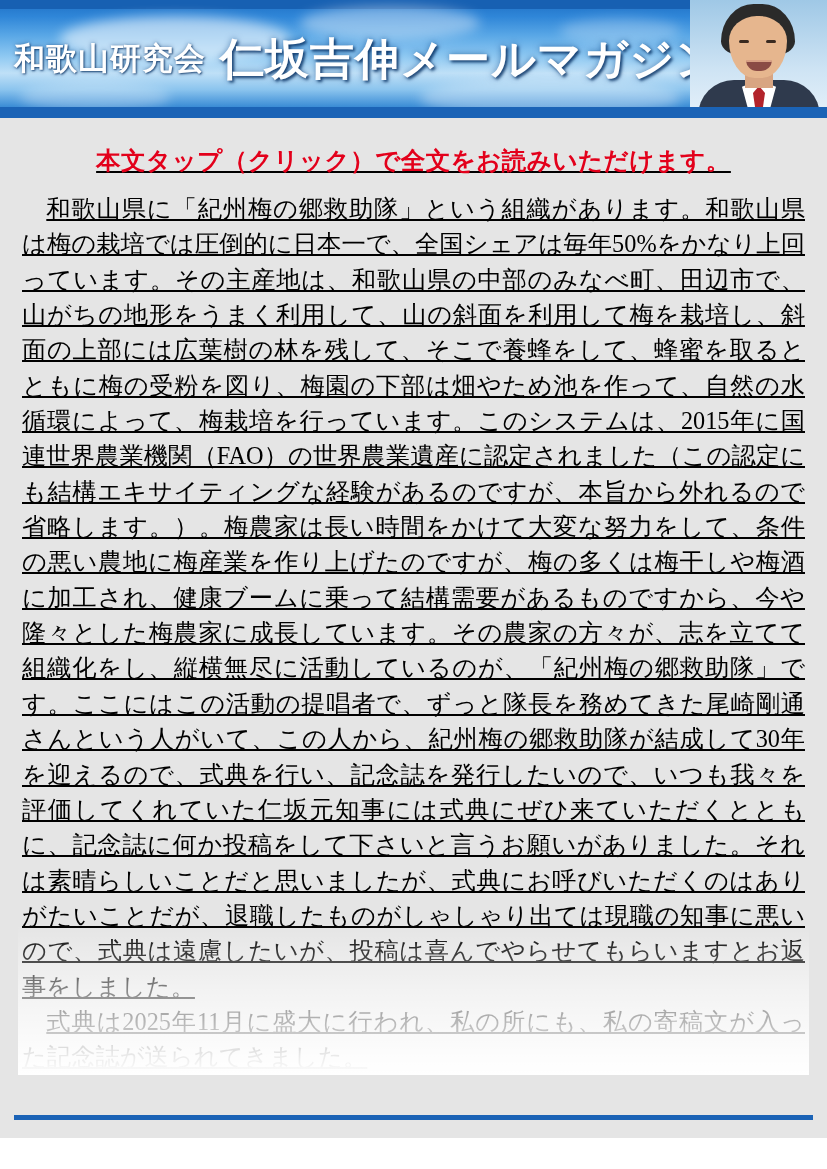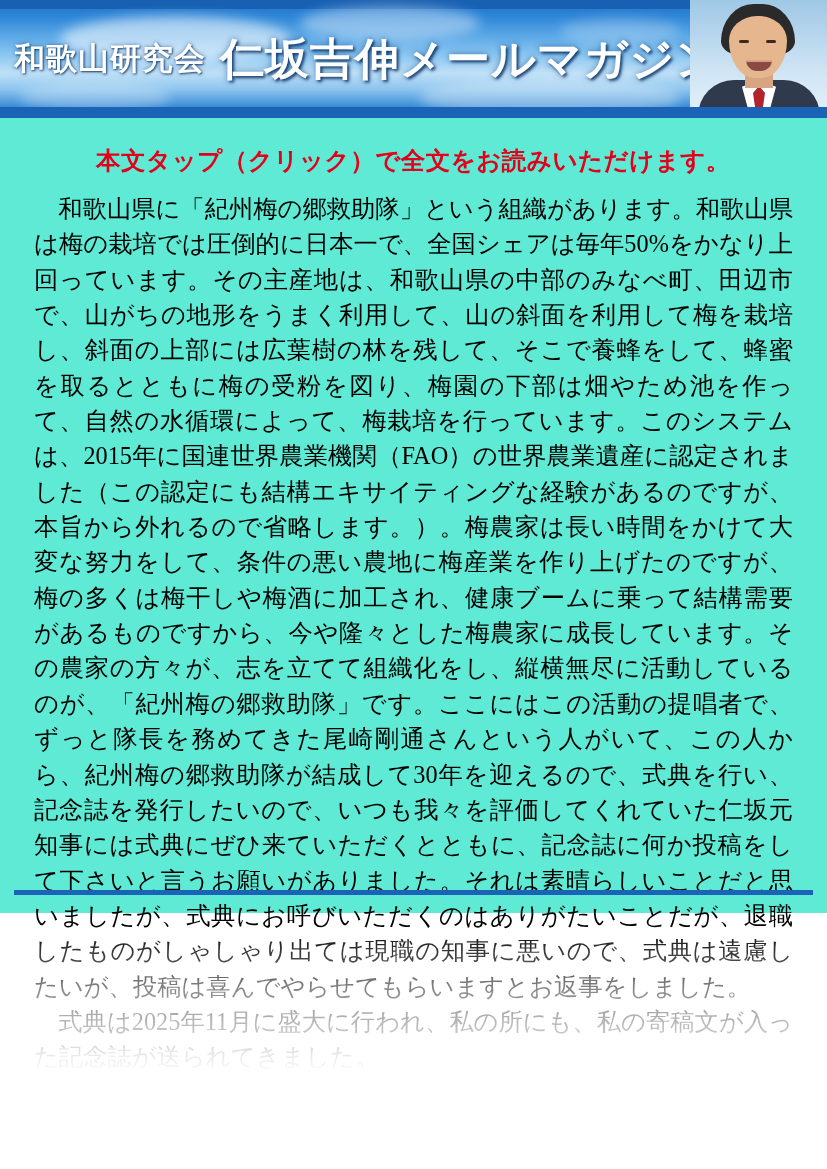--- a/index.html
+++ b/index.html
@@ -10,23 +10,24 @@
     width: 827px;
     height: 1169px;
     background: #ffffff;
     font-family: "Liberation Sans", sans-serif;
     overflow: hidden;
   }
 
   .page {
     position: relative;
     width: 827px;
-    height: 913px;
-    background: #5eead4;
+    height: 1138px;
+    background: #e5e5e5;
     box-sizing: border-box;
+    text-decoration: underline;
   }
 
   
   .banner {
     position: relative;
     width: 827px;
     height: 118px;
     background: linear-gradient(to bottom,
                 #1e6fc4 0%,
                 #2f86d8 14%,
@@ -162,21 +163,21 @@
     position: absolute;
     left: 63px; top: 86px;
     width: 12px; height: 32px;
     background: #b3232b;
     clip-path: polygon(50% 0, 100% 22%, 70% 100%, 30% 100%, 0 22%);
   }
 
   
   .content {
     position: relative;
-    padding: 0 30px;
+    padding: 0 18px;
     box-sizing: border-box;
     width: 827px;
   }
 
   .notice {
     text-align: center;
     color: #e3001b;
     font-weight: bold;
     font-size: 24.5px;
     letter-spacing: 0.5px;

